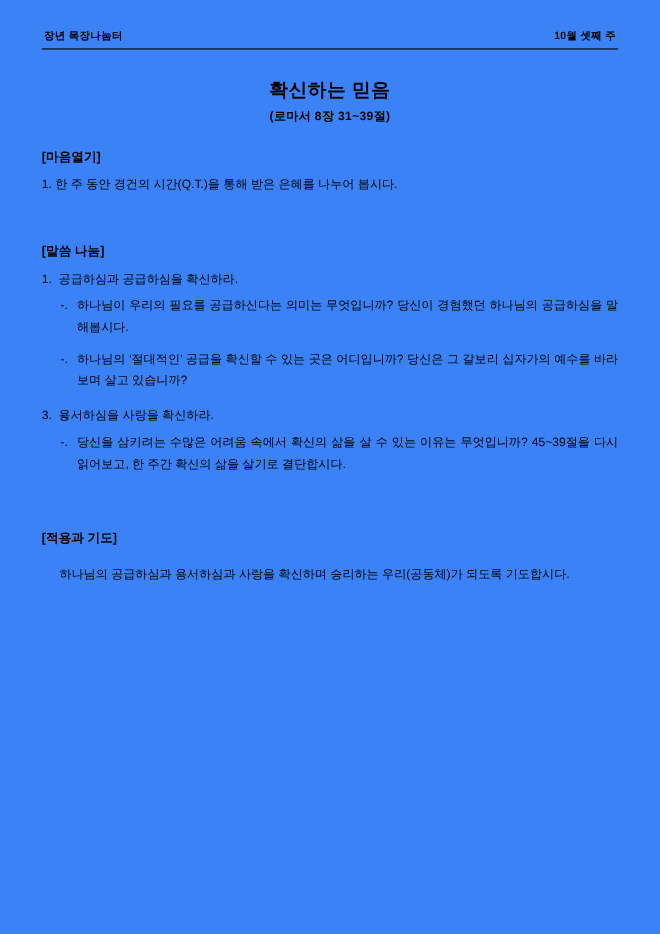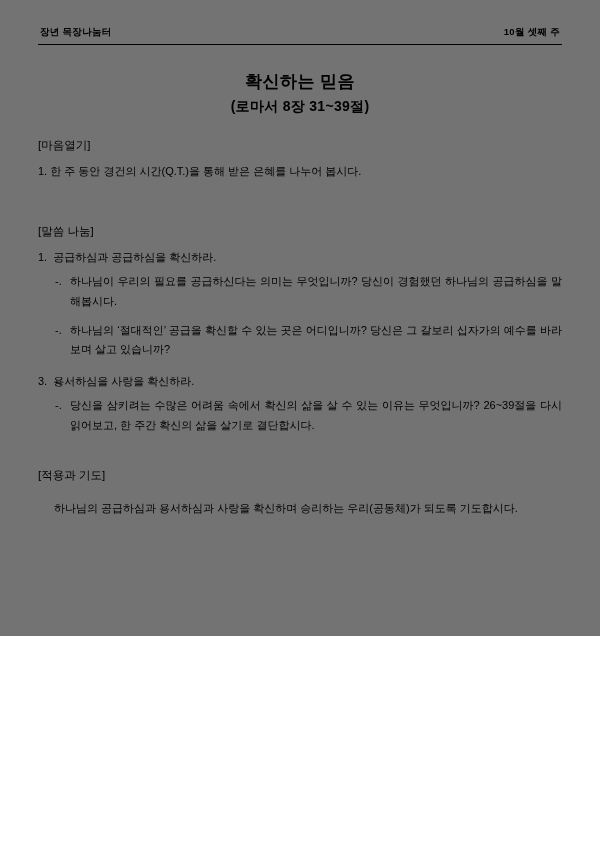--- a/index.html
+++ b/index.html
@@ -7,22 +7,22 @@
     padding: 0;
     background: #ffffff;
   }
   body {
     font-family: "Liberation Sans", "DejaVu Sans", sans-serif;
     color: #000000;
   }
   .page {
     position: relative;
     width: 600px;
-    height: 636px;
-    background: #737373;
+    height: 849px;
+    background: #3b82f6;
     box-sizing: border-box;
     overflow: hidden;
   }
   .sheet {
     position: absolute;
     left: 0;
     top: 0;
     width: 600px;
     height: 849px;
     padding: 26px 38px 0 38px;
@@ -52,33 +52,33 @@
     margin-bottom: 22px;
     margin-top: 24px;
   }
   .doc-title {
     font-size: 17px;
     font-weight: bold;
     letter-spacing: 0.5px;
     line-height: 1.35;
   }
   .doc-subtitle {
-    font-size: 14px;
+    font-size: 11px;
     font-weight: bold;
     letter-spacing: 0.3px;
     margin-top: 4px;
   }
   
   .section { margin-bottom: 4px; }
   .section-heading {
     font-size: 11.5px;
-    font-weight: normal;
+    font-weight: bold;
     margin: 16px 0 9px 0;
   }
-  .section-heading.tight { margin-top: 7px; }
+  .section-heading.tight { margin-top: 24px; }
   .para {
     font-size: 11px;
     line-height: 1.75;
     text-align: justify;
     margin: 0 0 13px 0;
     text-justify: inter-character;
   }
   .numbered {
     font-size: 11px;
     line-height: 1.75;
@@ -164,21 +164,21 @@
         </li>
       </ul>
 
       <p class="numbered">
         <span class="num">3.</span>
         <span>용서하심을 사랑을 확신하라.</span>
       </p>
       <ul class="sub-list">
         <li class="sub-item">
           <span class="dash">-.</span>
-          <span>당신을 삼키려는 수많은 어려움 속에서 확신의 삶을 살 수 있는 이유는 무엇입니까? 26~39절을 다시 읽어보고, 한 주간 확신의 삶을 살기로 결단합시다.</span>
+          <span>당신을 삼키려는 수많은 어려움 속에서 확신의 삶을 살 수 있는 이유는 무엇입니까? 45~39절을 다시 읽어보고, 한 주간 확신의 삶을 살기로 결단합시다.</span>
         </li>
       </ul>
     </div>
 
     <div class="gap-md"></div>
 
     <div class="section">
       <div class="section-heading tight">[적용과 기도]</div>
       <p class="apply-para">하나님의 공급하심과 용서하심과 사랑을 확신하며 승리하는 우리(공동체)가 되도록 기도합시다.</p>
     </div>

